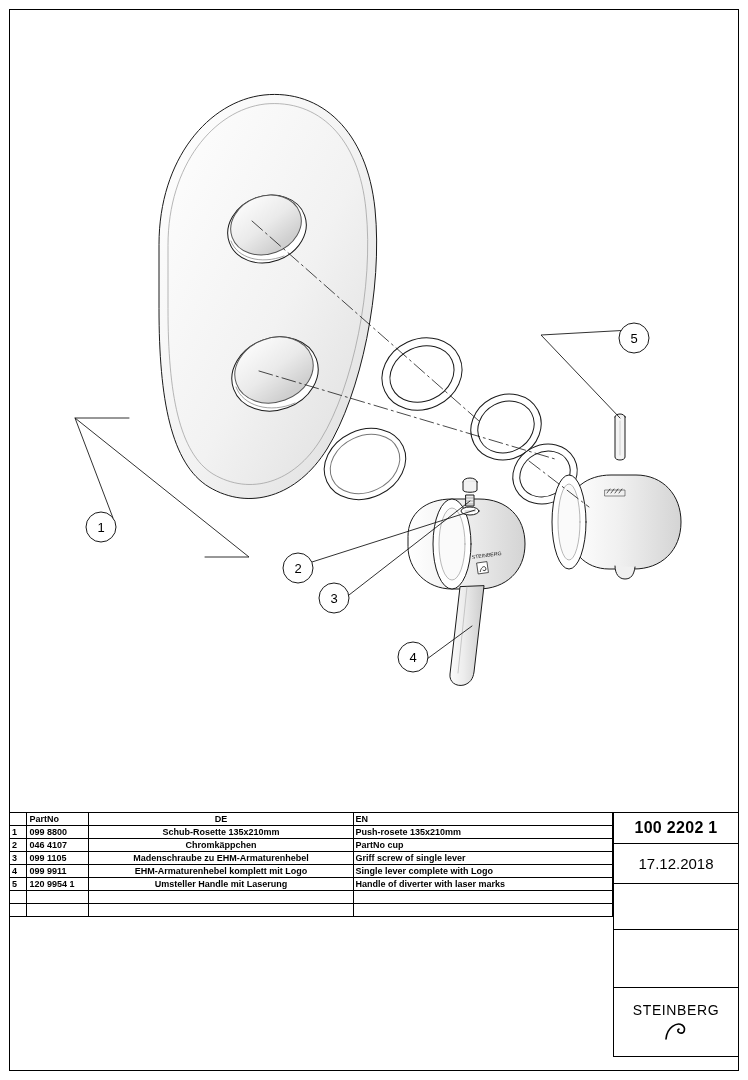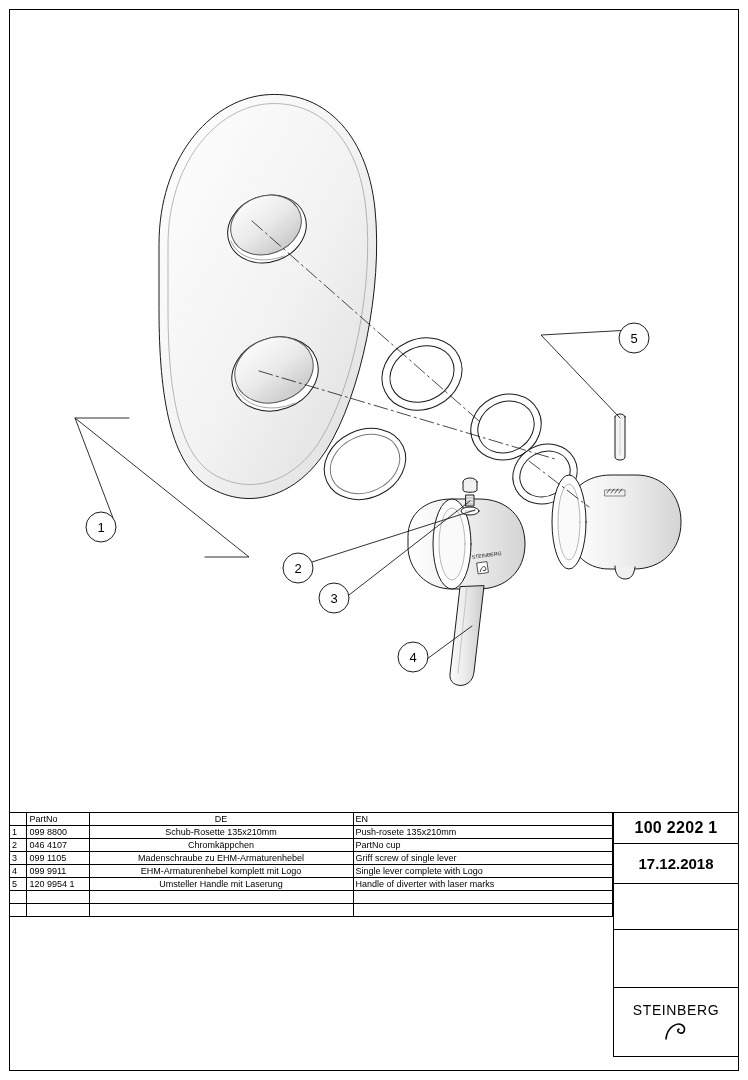--- a/index.html
+++ b/index.html
@@ -53,21 +53,21 @@
     top: 0;
     width: 604px;
     border-collapse: collapse;
     font-size: 9px;
     line-height: 11px;
   }
   table.parts td, table.parts th {
     border: 1px solid #000;
     padding: 0 2px;
     height: 12px;
-    font-weight: normal;
+    font-weight: bold;
     text-align: left;
     white-space: nowrap;
     overflow: hidden;
   }
   table.parts .c-idx { width: 13px; text-align: left; }
   table.parts .c-pn { width: 58px; }
   table.parts .c-de { width: 266px; text-align: center; }
   table.parts .c-en { width: 263px; }
   table.parts tr.blank td { height: 12px; }
 
@@ -92,21 +92,20 @@
   .rp-cell.first { border-top: 1px solid #000; }
   .rp-drawno {
     height: 32px;
     font-size: 16px;
     letter-spacing: 0.3px;
     font-weight: bold;
   }
   .rp-date {
     height: 40px;
     font-size: 15px;
-    font-weight: bold;
   }
   .rp-empty1 { height: 46px; }
   .rp-empty2 { height: 58px; }
   .rp-logo {
     height: 69px;
     flex-direction: column;
     justify-content: center;
     gap: 2px;
   }
   .logo-text {

